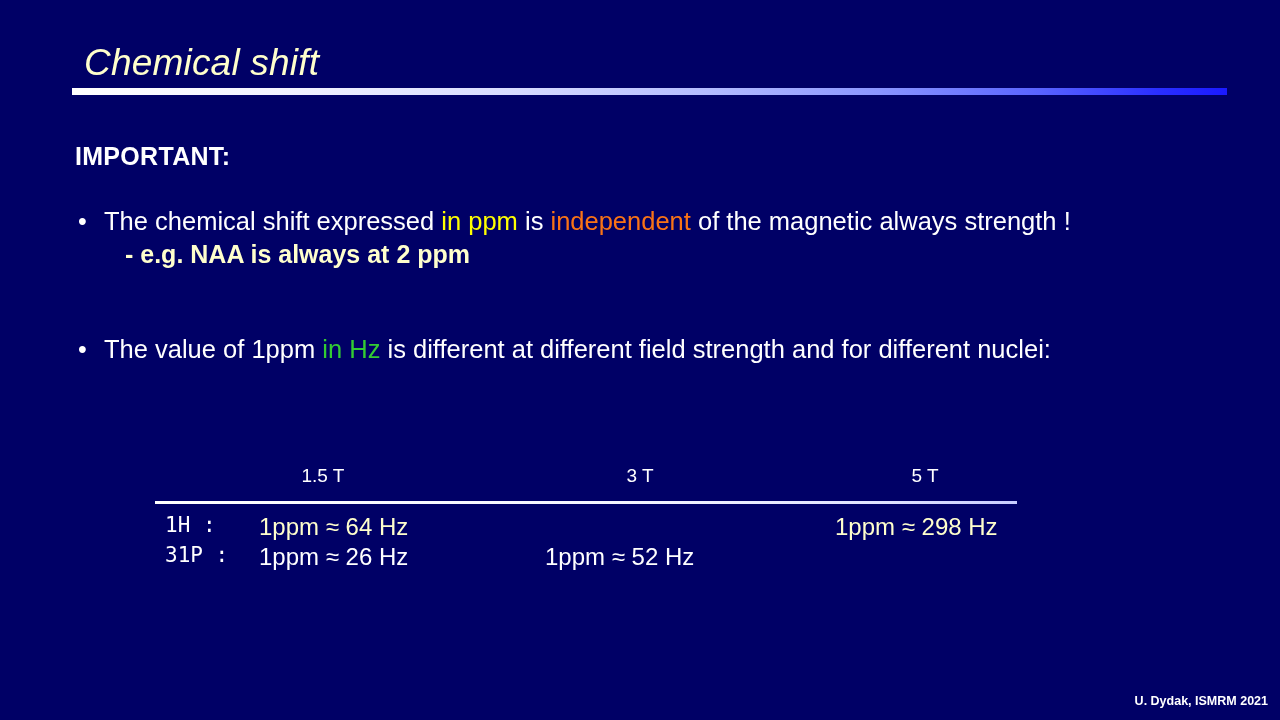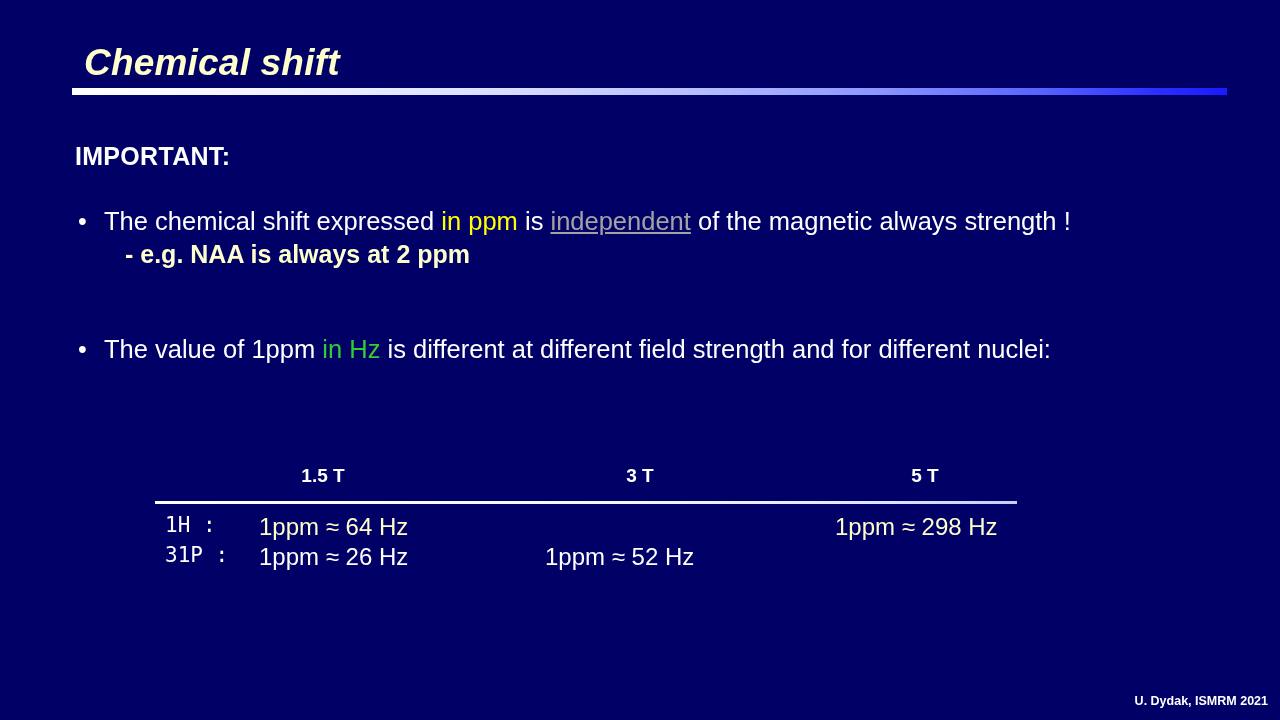--- a/index.html
+++ b/index.html
@@ -21,21 +21,21 @@
     background: #000066;
   }
 
   
   .slide-title {
     position: absolute;
     left: 84px;
     top: 42px;
     font-size: 37px;
     font-style: italic;
-    font-weight: bold;
+    font-weight: normal;
     color: #ffffcc;
     letter-spacing: 0.2px;
     white-space: nowrap;
   }
   .title-rule {
     position: absolute;
     left: 72px;
     top: 88px;
     width: 1155px;
     height: 7px;
@@ -87,39 +87,39 @@
   .sub-line {
     margin-left: 47px;
     margin-top: 0px;
     color: #ffffcc;
     font-size: 25px;
     line-height: 33px;
     font-weight: bold;
   }
 
   .hl-yellow   { color: #ffff00; }
-  .hl-yellow-u { color: #a3a3a3; text-decoration: underline; text-underline-offset: 2px; }
+  .hl-yellow-u { color: #f97316; text-underline-offset: 2px; }
   .hl-green    { color: #33cc33; }
 
   
   .table-wrap {
     position: absolute;
     left: 155px;
     top: 465px;
     width: 862px;
   }
   .thead {
     position: relative;
     height: 30px;
   }
   .th {
     position: absolute;
     top: 0;
     font-size: 19px;
-    font-weight: bold;
+    font-weight: normal;
     color: #ffffff;
     text-align: center;
     white-space: nowrap;
   }
   .th-c1 { left: 118px;  width: 100px; }
   .th-c2 { left: 435px;  width: 100px; }
   .th-c3 { left: 720px;  width: 100px; }
 
   .table-rule {
     position: absolute;

